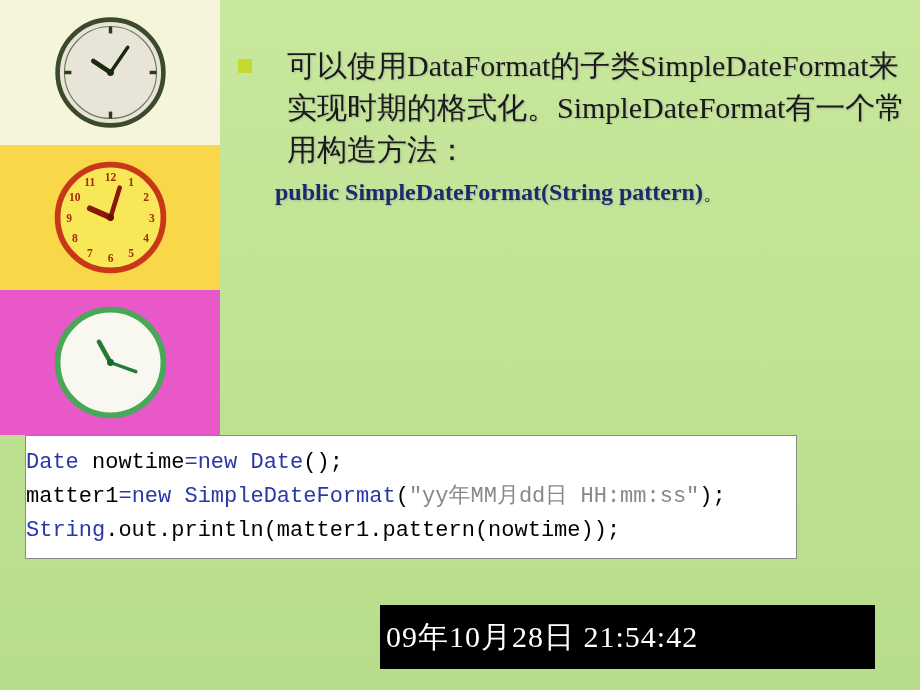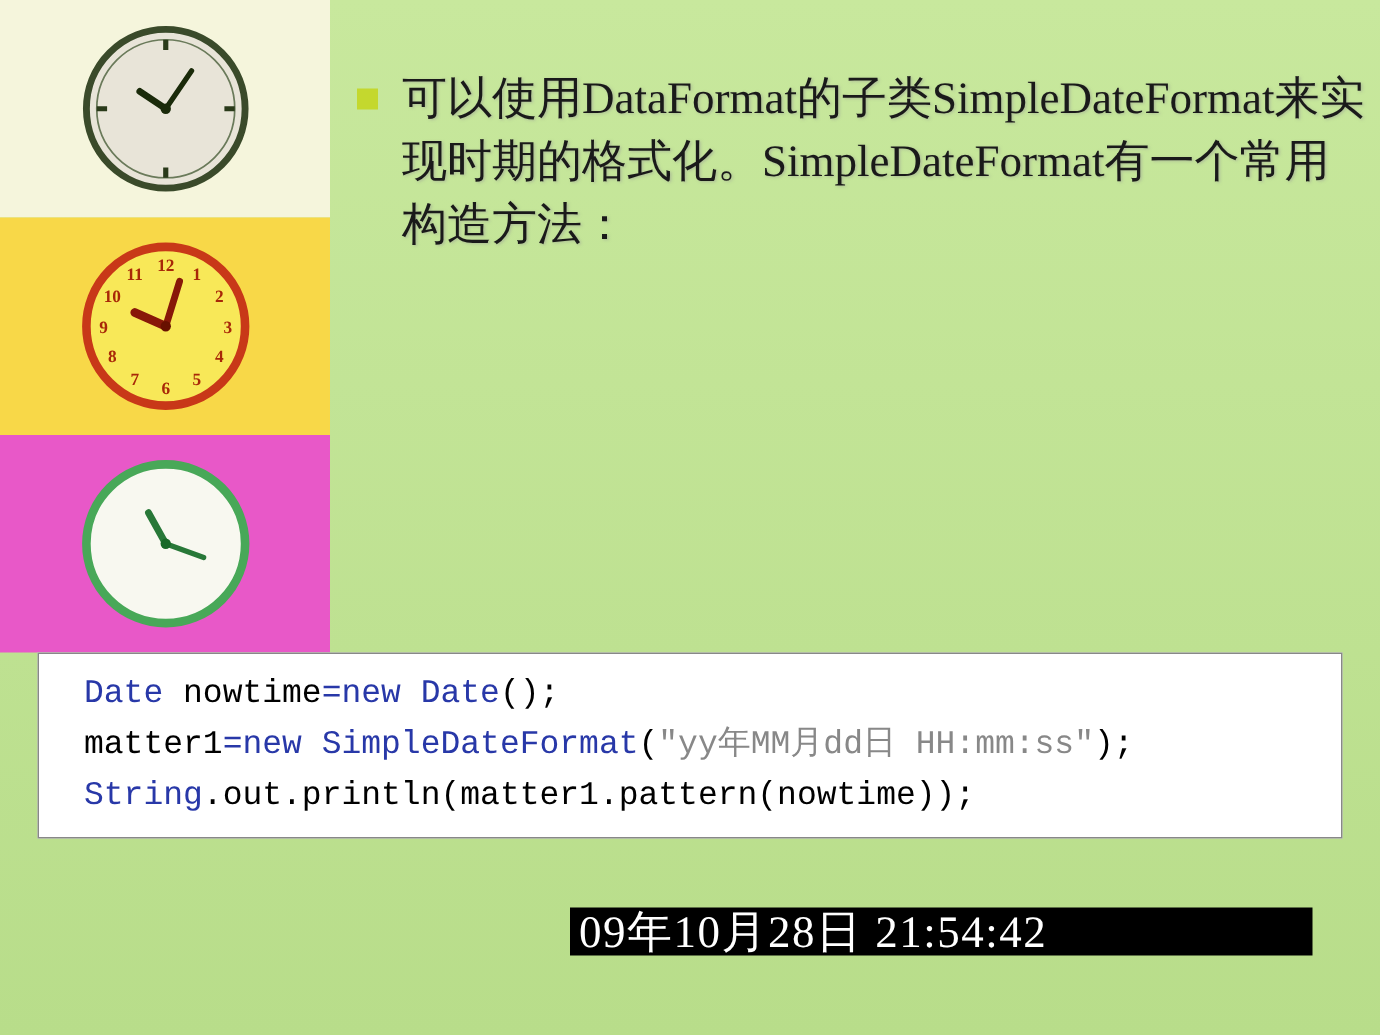--- a/index.html
+++ b/index.html
@@ -47,20 +47,21 @@
     .content {
       position: absolute;
       left: 230px;
       top: 45px;
       width: 680px;
     }
     .bullet-item {
       display: flex;
       align-items: flex-start;
       margin-bottom: 8px;
+      gap: 19px;
     }
     .bullet {
       width: 14px;
       height: 14px;
       background: #c4d82e;
       flex-shrink: 0;
       margin-top: 14px;
       margin-right: 16px;
       margin-left: 8px;
     }
@@ -81,41 +82,41 @@
     }
     .sig-suffix {
       font-size: 20px;
       font-weight: normal;
       color: #1a1a1a;
     }
     .code-block {
       position: absolute;
       left: 25px;
       top: 435px;
-      width: 870px;
+      width: 772px;
       background: #ffffff;
       border: 1px solid #888;
-      padding: 10px 30px;
+      padding: 10px 0;
       font-family: "Courier New", "SimSun", monospace;
       font-size: 22px;
       line-height: 1.55;
     }
     .code-line {
       white-space: pre;
     }
     .kw-type { color: #2838a8; }
     .kw-new { color: #2838a8; }
     .kw-str { color: #888888; }
     .kw-cjk { color: #888888; }
     .output-bar {
       position: absolute;
       left: 380px;
       top: 605px;
       width: 495px;
-      height: 32px;
+      height: 64px;
       background: #000000;
       color: #ffffff;
       font-family: "SimSun", serif;
       font-size: 30px;
       display: flex;
       align-items: center;
       padding-left: 6px;
       letter-spacing: 1px;
     }
   </style>
@@ -168,20 +169,23 @@
       <circle cx="50" cy="50" r="3" fill="#186828"></circle>
     </svg>
   </div>
 </div>
 
 <div class="content">
   <div class="bullet-item">
     <div class="bullet"></div>
     <div class="bullet-text">可以使用DataFormat的子类SimpleDateFormat来实现时期的格式化。SimpleDateFormat有一个常用构造方法：</div>
   </div>
+  <div class="signature">
+    <span>public SimpleDateFormat(String pattern)</span><span class="sig-suffix">。</span>
+  </div>
 </div>
 
 <div class="code-block">
   <div class="code-line"><span class="kw-type">Date</span><span> nowtime</span><span class="kw-type">=</span><span class="kw-new">new</span><span> </span><span class="kw-type">Date</span><span>();</span></div>
   <div class="code-line"><span>matter1</span><span class="kw-type">=</span><span class="kw-new">new</span><span> </span><span class="kw-type">SimpleDateFormat</span><span>(</span><span class="kw-str">"yy</span><span class="kw-cjk">年</span><span class="kw-str">MM</span><span class="kw-cjk">月</span><span class="kw-str">dd</span><span class="kw-cjk">日</span><span class="kw-str"> HH:mm:ss"</span><span>);</span></div>
   <div class="code-line"><span class="kw-type">String</span><span>.out.println(matter1.pattern(nowtime));</span></div>
 </div>
 
 <div class="output-bar">
   <span>09年10月28日 21:54:42</span>

